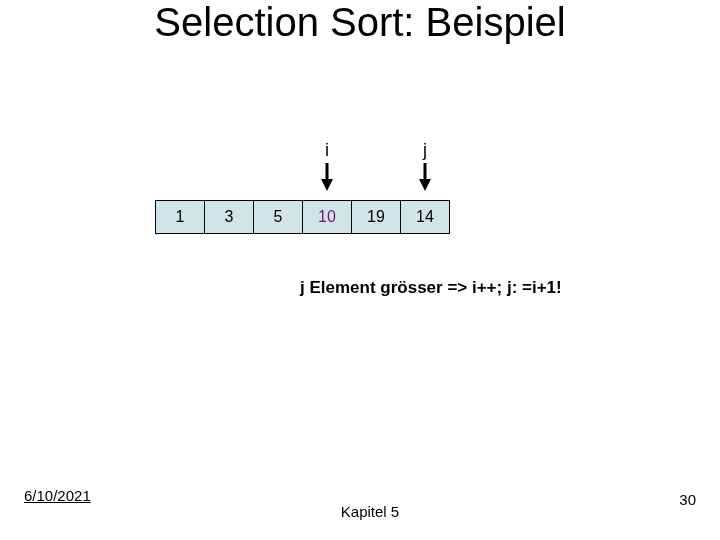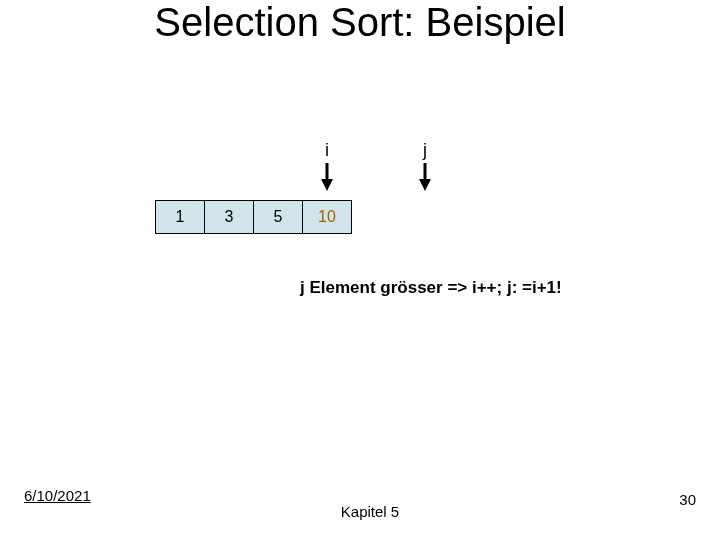--- a/index.html
+++ b/index.html
@@ -51,21 +51,21 @@
     border: 1px solid #000;
     background: #d0e4ea;
     display: flex;
     align-items: center;
     justify-content: center;
     font-size: 16px;
     margin-left: -1px;
   }
   .cell:first-child { margin-left: 0; }
   .cell.sorted { color: #000; }
-  .cell.active { color: #a16207; }
+  .cell.active { color: #701a75; }
   .annotation {
     position: absolute;
     left: 300px;
     top: 278px;
     font-size: 17px;
     font-weight: bold;
     color: #000;
   }
   .footer {
     position: absolute;
@@ -99,20 +99,22 @@
         <line x1="7" y1="0" x2="7" y2="18" stroke="#000" stroke-width="3"></line>
         <polygon points="1,16 13,16 7,28" fill="#000"></polygon>
       </svg>
     </div>
   </div>
   <div class="cells" id="cells">
       <div class="cell sorted">1</div>
       <div class="cell sorted">3</div>
       <div class="cell sorted">5</div>
       <div class="cell active">10</div>
+      <div class="cell sorted">19</div>
+      <div class="cell sorted">14</div>
     </div>
 </div>
 
 <div class="annotation">j Element grösser =&gt; i++; j: =i+1!</div>
 
 <div class="footer">
   <span class="date">6/10/2021</span>
   <span class="chapter">Kapitel 5</span>
   <span class="page">30</span>
 </div>

